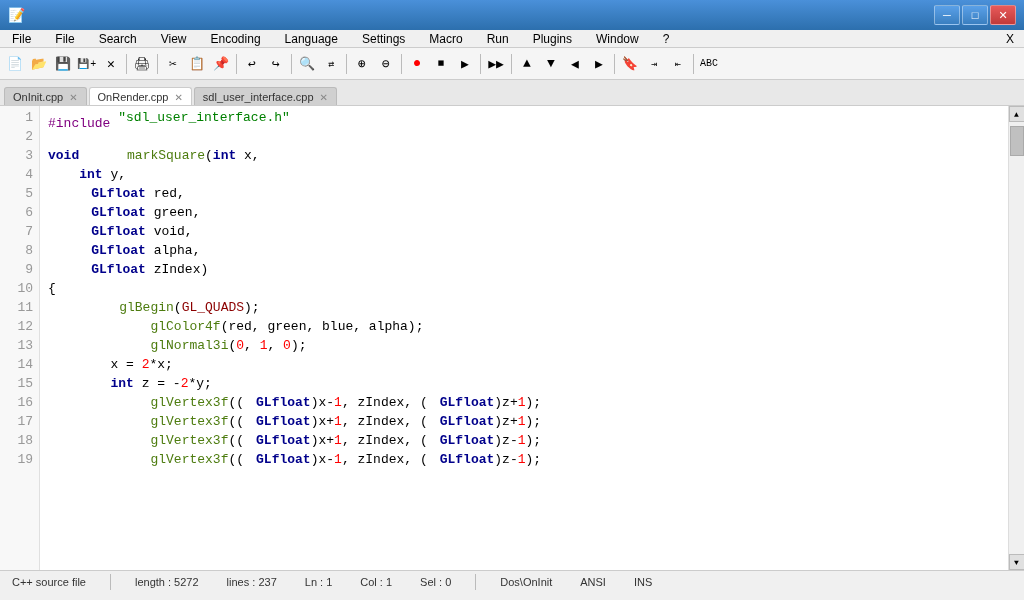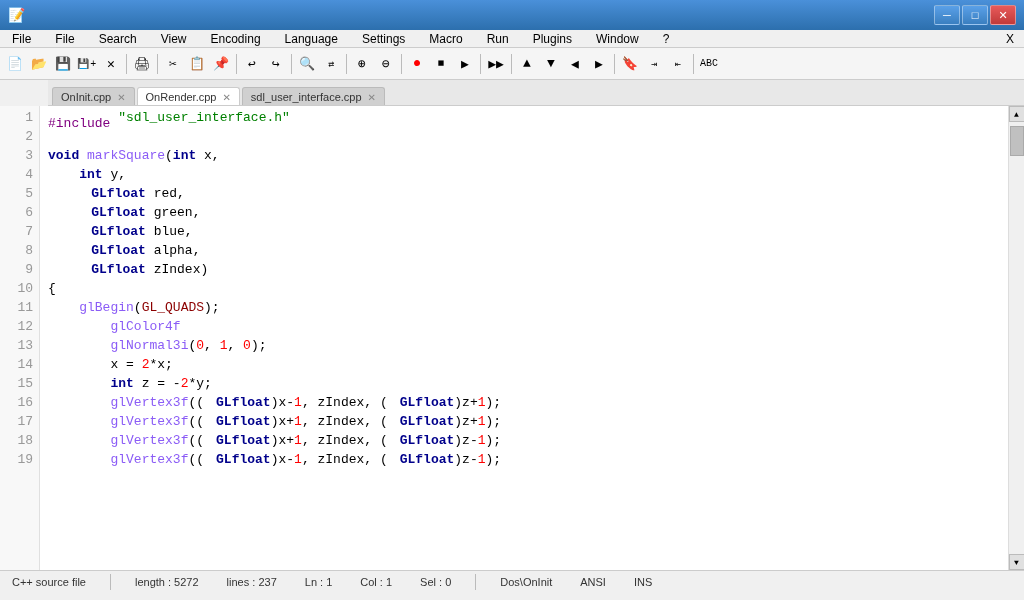--- a/index.html
+++ b/index.html
@@ -109,21 +109,20 @@
     
     #tab-bar {
       background: #e8e8e8;
       height: 26px;
       display: flex;
       align-items: flex-end;
       padding: 0 4px;
       border-bottom: 1px solid #ccc;
       font-family: Arial, sans-serif;
       font-size: 11px;
-      margin-left: 48px;
     }
     .tab {
       display: flex;
       align-items: center;
       padding: 3px 8px 2px 8px;
       background: #d0d0d0;
       border: 1px solid #bbb;
       border-bottom: none;
       border-radius: 3px 3px 0 0;
       cursor: pointer;
@@ -236,21 +235,21 @@
     .status-sep {
       width: 1px;
       height: 16px;
       background: #bbb;
     }
     .status-item { padding: 0 4px; }
 
     
     .kw { color: #00008B; font-weight: bold; }
     .type { color: #00008B; font-weight: bold; margin-left: 12px; }
-    .fn { color: #8b5cf6; }
+    .fn { color: #4d7c0f; margin-left: 40px; }
     .str { color: #008000; }
     .num { color: #FF0000; }
     .plain { color: #000000; }
     .pp { color: #800080; margin-top: 12px; }
   </style>
 </head>
 <body>
 
 <div id="title-bar">
   <span style="margin-right:6px; font-size:14px;">📝</span>
@@ -375,41 +374,41 @@
 
     <div class="code-line">
       <span class="plain">    </span><span class="type">GLfloat</span><span class="plain"> red,</span>
     </div>
 
     <div class="code-line">
       <span class="plain">    </span><span class="type">GLfloat</span><span class="plain"> green,</span>
     </div>
 
     <div class="code-line">
-      <span class="plain">    </span><span class="type">GLfloat</span><span class="plain"> blue,</span>
+      <span class="plain">    </span><span class="type">GLfloat</span><span class="plain"> void,</span>
     </div>
 
     <div class="code-line">
       <span class="plain">    </span><span class="type">GLfloat</span><span class="plain"> alpha,</span>
     </div>
 
     <div class="code-line">
       <span class="plain">    </span><span class="type">GLfloat</span><span class="plain"> zIndex)</span>
     </div>
 
     <div class="code-line">
       <span class="plain">{</span>
     </div>
 
     <div class="code-line">
       <span class="plain">    </span><span class="fn">glBegin</span><span class="plain">(</span><span class="plain" style="color:#8B0000;">GL_QUADS</span><span class="plain">);</span>
     </div>
 
     <div class="code-line">
-      <span class="plain">        </span><span class="fn">glColor4f</span>
+      <span class="plain">        </span><span class="fn">glColor4f</span><span class="plain">(red, green, blue, alpha);</span>
     </div>
 
     <div class="code-line">
       <span class="plain">        </span><span class="fn">glNormal3i</span><span class="plain">(</span><span class="num">0</span><span class="plain">, </span><span class="num">1</span><span class="plain">, </span><span class="num">0</span><span class="plain">);</span>
     </div>
 
     <div class="code-line">
       <span class="plain">        x = </span><span class="num">2</span><span class="plain">*x;</span>
     </div>
 

